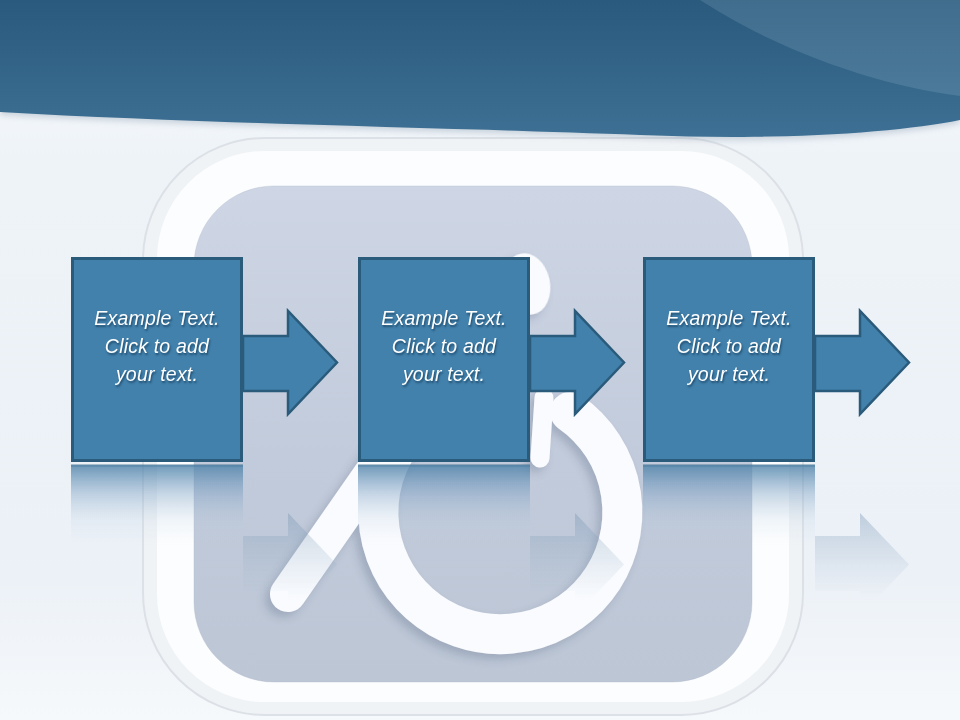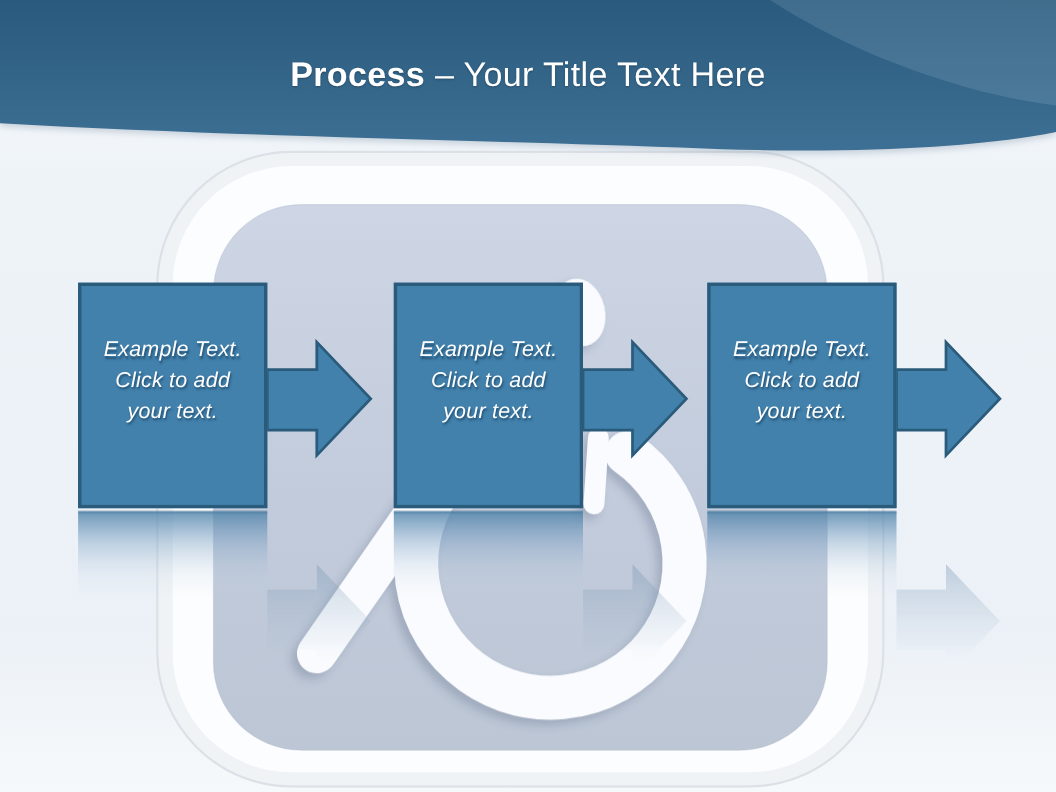--- a/index.html
+++ b/index.html
@@ -103,23 +103,20 @@
     <defs>
       <linearGradient id="headerGrad" x1="0" y1="0" x2="0" y2="1">
         <stop offset="0" stop-color="#2a5a7d"></stop>
         <stop offset="1" stop-color="#3d7094"></stop>
       </linearGradient>
     </defs>
     <path d="M0,0 H960 V120 C 900,132 790,141 640,135 C 460,128 210,124 0,112 Z" fill="url(#headerGrad)"></path>
     <path d="M700,0 C 780,52 880,86 960,96 L960,0 Z" fill="#cfe2f0" fill-opacity="0.14"></path>
   </svg>
 
-  <div class="title-bar">
-    <span class="title-bold">Process</span><span class="title-rest">– Your Title Text Here</span>
-  </div>
 
   <div class="process-box box-1">
     <div class="box-line">Example Text.</div>
     <div class="box-line">Click to add</div>
     <div class="box-line">your text.</div>
   </div>
   <div class="process-box box-2">
     <div class="box-line">Example Text.</div>
     <div class="box-line">Click to add</div>
     <div class="box-line">your text.</div>

